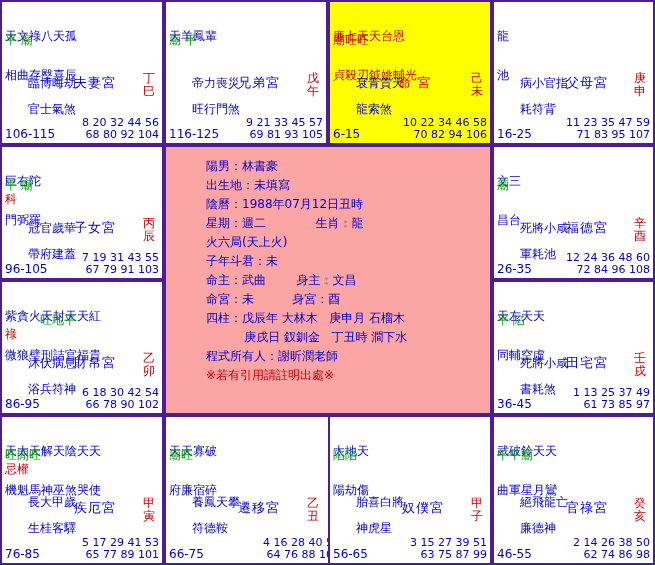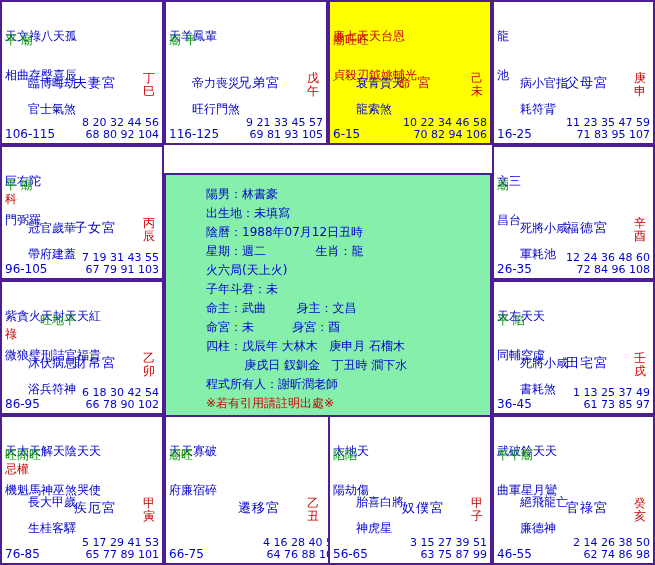--- a/index.html
+++ b/index.html
@@ -17,21 +17,21 @@
     box-sizing:border-box;
   }
   .cell{
     position:absolute;
     box-sizing:border-box;
     border:2px solid #4c1d95;
     overflow:hidden;
     background:#ffffff;
   }
   .cell.hl{background:#ffff00;}
-  .cell.center{background:#86efac;margin-top:28px;}
+  .cell.center{background:#fca5a5;}
   
   .stars-main{
     position:absolute;top:2px;left:3px;right:3px;
     line-height:13px;
     font-size:12px;
     color:#0000cc;
     white-space:pre-wrap;
   }
   .stars-main .ln{display:block;}
   .brightness{
@@ -301,20 +301,24 @@
     <div class="minor-years">5 17 29 41 53
 65 77 89 101</div>
   </div>
 
   <div class="cell" style="left:164px;top:415px;width:181px;height:150px;">
     <div class="stars-main">
       <span class="ln">天天寡破</span>
       <span class="ln">府廉宿碎</span>
     </div>
     <div class="brightness" style="top:32px;">廟旺</div>
+    <div class="minor" style="top:66px;">
+      <span class="ln">養鳳天攀</span><br>
+      <span class="ln">符德鞍</span>
+    </div>
     <div class="palace-name" style="left:72px;top:82px;">遷移宮</div>
     <div class="stem-branch" style="left:138px;top:80px;">
       <span class="s">乙</span>
       <span class="b">丑</span>
     </div>
     <div class="age-range">66-75</div>
     <div class="minor-years">4 16 28 40 52
 64 76 88 100</div>
   </div>
 

